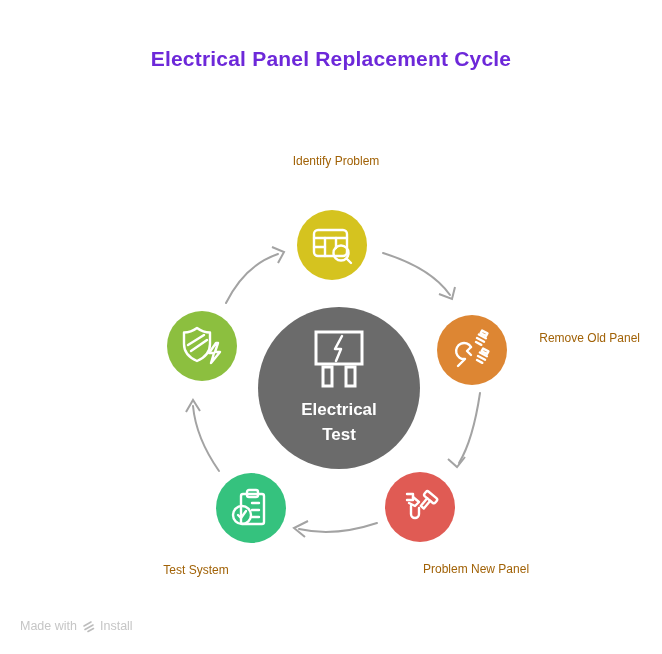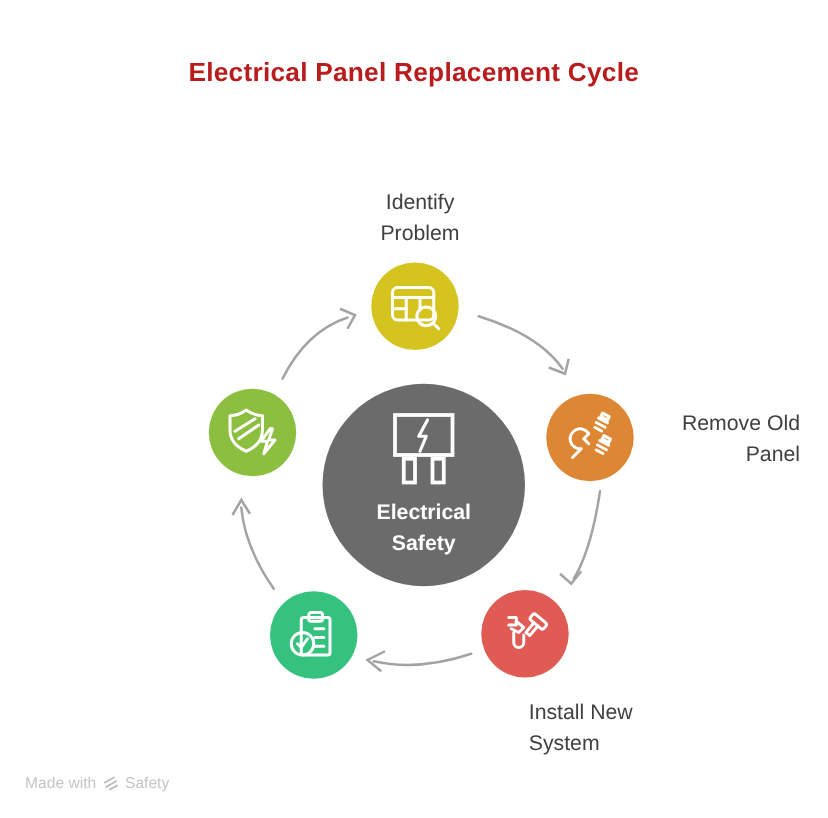--- a/index.html
+++ b/index.html
@@ -10,27 +10,27 @@
     background: #ffffff;
     font-family: "Liberation Sans", "DejaVu Sans", sans-serif;
     overflow: hidden;
   }
   .title {
     position: absolute;
     top: 47px; left: 0; width: 662px;
     text-align: center;
     font-size: 21px;
     font-weight: bold;
-    color: #b91c1c;
+    color: #6d28d9;
     letter-spacing: 0.2px;
   }
   .node-label {
     position: absolute;
-    font-size: 17px;
-    color: #404040;
+    font-size: 12px;
+    color: #a16207;
     line-height: 25px;
   }
   .lbl-identify { left: 281px; top: 149px; width: 110px; text-align: center; }
   .lbl-remove  { left: 524px; top: 326px; width: 116px; text-align: right; }
   .lbl-install { left: 423px; top: 557px; width: 112px; text-align: left; }
   .lbl-test    { left: 135px; top: 558px; width: 122px; text-align: center; }
   .lbl-safety  { left: 18px;  top: 335px; width: 134px; text-align: center; }
   .node-circle {
     position: absolute;
     width: 70px; height: 70px;
@@ -103,21 +103,21 @@
     <span class="center-icon">
       <svg class="icon-svg" width="52" height="62" viewBox="0 0 52 62">
         <g fill="none" stroke="#ffffff" stroke-width="3">
           <rect x="3" y="3" width="46" height="32"></rect>
           <polyline points="29,7 22,20 28,20 23,32" stroke-width="2.5" stroke-linejoin="round" stroke-linecap="round"></polyline>
           <rect x="10" y="38" width="9" height="19"></rect>
           <rect x="33" y="38" width="9" height="19"></rect>
         </g>
       </svg>
     </span>
-    <div class="center-label">Electrical Safety</div>
+    <div class="center-label">Electrical Test</div>
   </div>
 
   <div class="node-label lbl-identify">Identify Problem</div>
   <div class="node-circle c-identify" style="background-color: rgb(213, 195, 31);">
     <span>
       <svg class="icon-svg" width="42" height="42" viewBox="0 0 42 42">
         <g fill="none" stroke="#ffffff" stroke-width="2.4" stroke-linecap="round" stroke-linejoin="round">
           <rect x="3" y="6" width="33" height="26" rx="4"></rect>
           <line x1="3" y1="14" x2="36" y2="14"></line>
           <line x1="14" y1="14" x2="14" y2="32"></line>
@@ -147,37 +147,38 @@
             <line x1="27" y1="25" x2="35" y2="25"></line>
             <line x1="27" y1="29" x2="35" y2="29"></line>
             <line x1="28" y1="33" x2="34" y2="33"></line>
             <rect x="28" y="20" width="6" height="3"></rect>
           </g>
         </g>
       </svg>
     </span>
   </div>
 
-  <div class="node-label lbl-install">Install New System</div>
+  <div class="node-label lbl-install">Problem New Panel</div>
   <div class="node-circle c-install" style="background-color: rgb(224, 91, 84);">
     <span>
       <svg class="icon-svg" width="42" height="42" viewBox="0 0 42 42">
         <g fill="none" stroke="#ffffff" stroke-width="2.4" stroke-linecap="round" stroke-linejoin="round">
           <g transform="rotate(40 31 12)">
             <rect x="24" y="8" width="14" height="6" rx="2"></rect>
             <path d="M29 14 L29 24 L33 24 L33 14"></path>
           </g>
           <path d="M8 8 L14 8 L14 14 L8 14"></path>
           <path d="M14 11 L20 16 L16 20 L10 17"></path>
           <path d="M12 20 L12 28 A 4 4 0 0 0 20 28 L20 22"></path>
         </g>
       </svg>
     </span>
   </div>
 
+  <div class="node-label lbl-test">Test System</div>
   <div class="node-circle c-test" style="background-color: rgb(53, 194, 126);">
     <span>
       <svg class="icon-svg" width="42" height="42" viewBox="0 0 42 42">
         <g fill="none" stroke="#ffffff" stroke-width="2.4" stroke-linecap="round" stroke-linejoin="round">
           <rect x="11" y="7" width="23" height="30" rx="2"></rect>
           <rect x="17" y="3" width="11" height="7" rx="2"></rect>
           <line x1="22" y1="16" x2="29" y2="16"></line>
           <line x1="22" y1="23" x2="29" y2="23"></line>
           <line x1="22" y1="30" x2="29" y2="30"></line>
           <circle cx="12" cy="28" r="9"></circle>
@@ -204,16 +205,16 @@
     <span class="wm-part">Made with</span>
     <span>
       <svg class="icon-svg" width="13" height="13" viewBox="0 0 13 13">
         <g stroke="#bdbdbd" stroke-width="1.6" stroke-linecap="round">
           <line x1="2" y1="6" x2="9" y2="2"></line>
           <line x1="3" y1="9.5" x2="11" y2="5"></line>
           <line x1="6" y1="11.5" x2="11.5" y2="8.5"></line>
         </g>
       </svg>
     </span>
-    <span class="wm-part">Safety</span>
+    <span class="wm-part">Install</span>
   </div>
 
 </div>
 
 </body></html>

